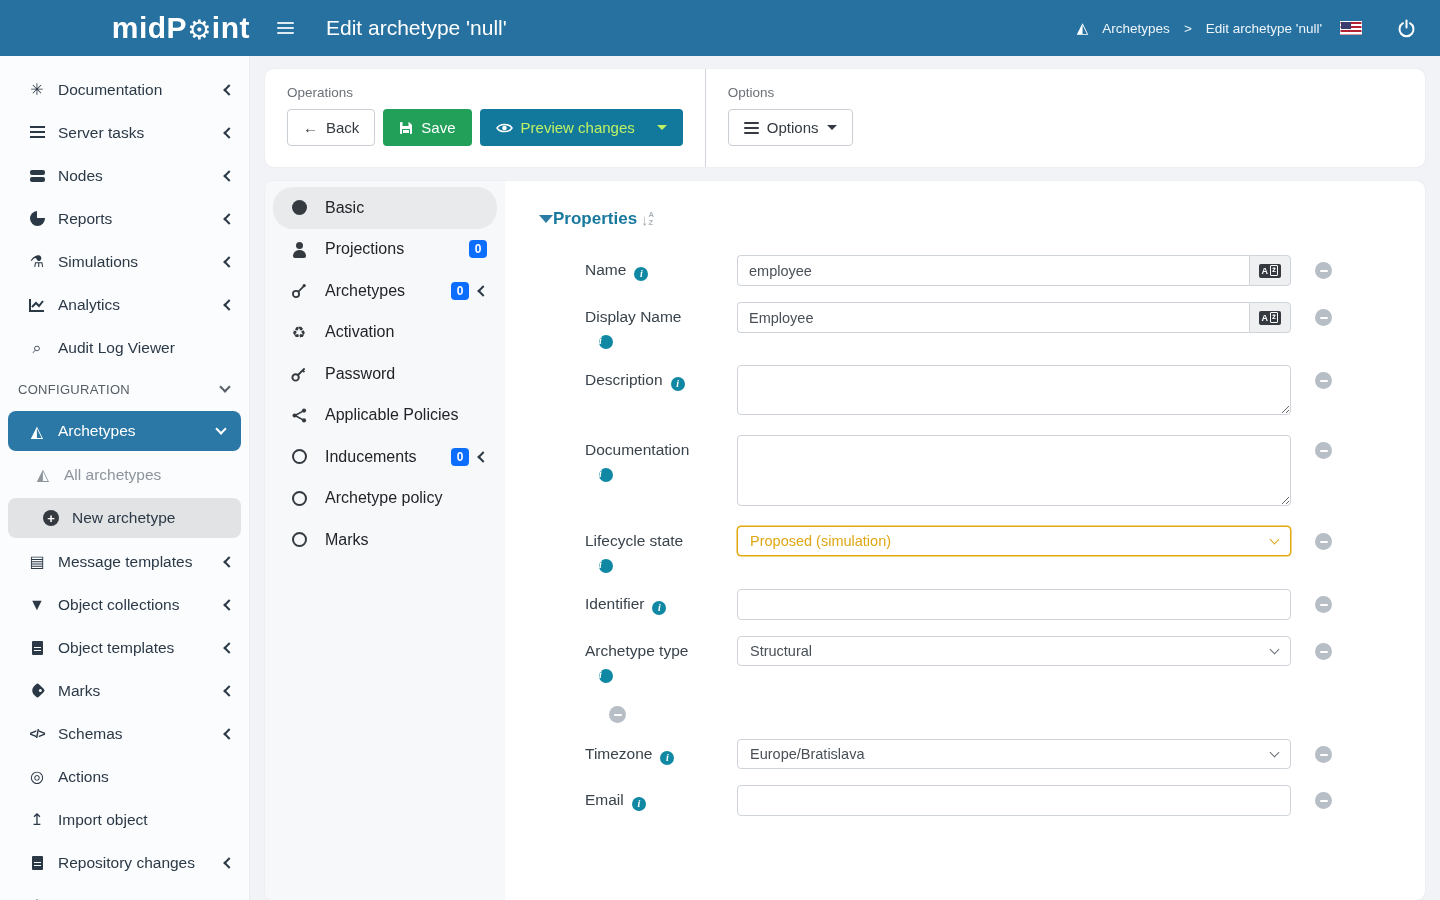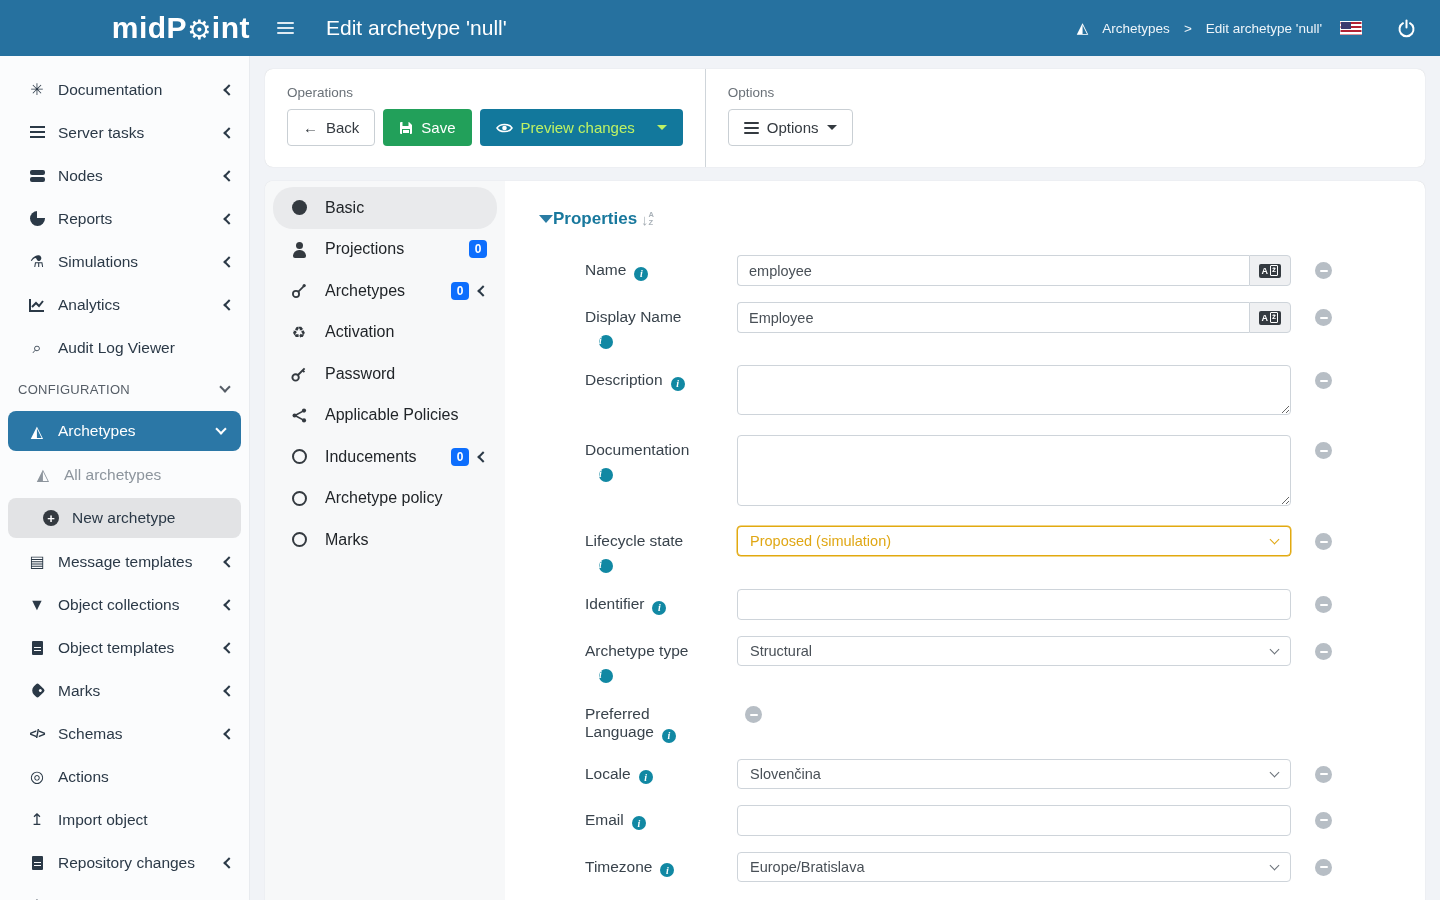--- a/index.html
+++ b/index.html
@@ -521,58 +521,43 @@
           <div class="f-control">
             <div class="select-box">
               <span>Structural</span>
               <span class="sel-chev"></span>
             </div>
           </div>
           <span class="f-remove"></span>
         </div>
 
         <div class="form-row">
-          <div class="f-label">
-            <span>Preferred Language</span><span class="info-dot">i</span>
-          </div>
-          <span class="f-remove"></span>
-        </div>
-
-        <div class="form-row">
-          <div class="f-label">
-            <span>Locale</span><span class="info-dot">i</span>
-          </div>
-          <div class="f-control">
-            <div class="select-box">
-              <span>Slovenčina</span>
-              <span class="sel-chev"></span>
-            </div>
-          </div>
-          <span class="f-remove"></span>
-        </div>
-
-        <div class="form-row">
-          <div class="f-label">
-            <span>Email</span><span class="info-dot">i</span>
-          </div>
-          <div class="f-control">
-            <input class="txt" type="text" value="" style="">
-          </div>
-          <span class="f-remove"></span>
-        </div>
+          <span class="f-remove"></span>
+        </div>
+
 
         <div class="form-row">
           <div class="f-label">
             <span>Timezone</span><span class="info-dot">i</span>
           </div>
           <div class="f-control">
             <div class="select-box">
               <span>Europe/Bratislava</span>
               <span class="sel-chev"></span>
             </div>
           </div>
           <span class="f-remove"></span>
         </div>
 
+        <div class="form-row">
+          <div class="f-label">
+            <span>Email</span><span class="info-dot">i</span>
+          </div>
+          <div class="f-control">
+            <input class="txt" type="text" value="" style="">
+          </div>
+          <span class="f-remove"></span>
+        </div>
+
       </div>
     </div>
   </div>
 </div>
 
 </body></html>

